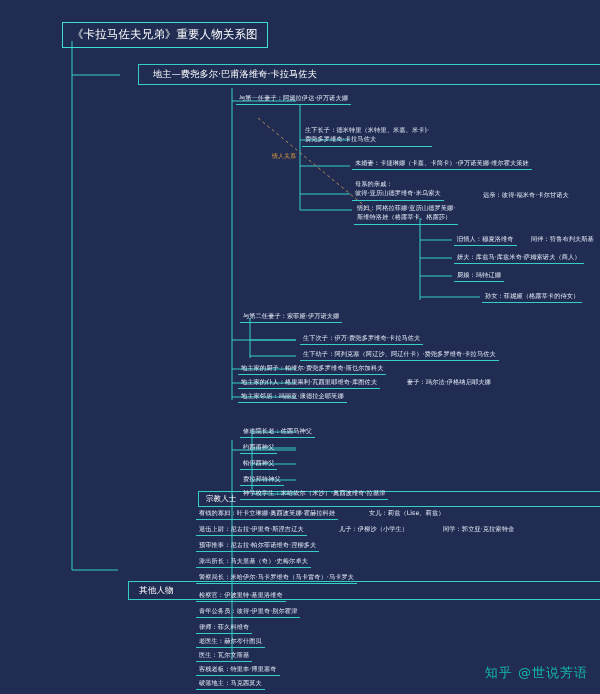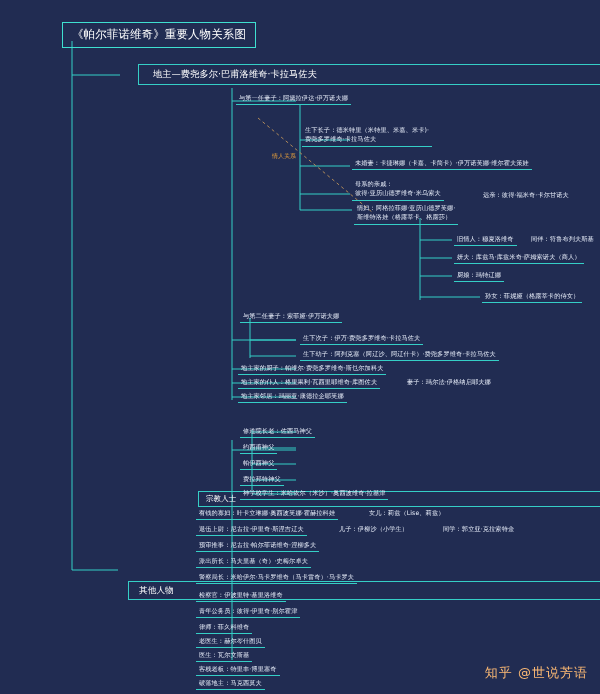--- a/index.html
+++ b/index.html
@@ -50,21 +50,21 @@
   .relation-label{
     position:absolute;
     font-size:6px;
     color:#e9a13b;
     white-space:nowrap;
   }
   .watermark{
     position:absolute;
     right:12px;bottom:12px;
     font-size:13px;
-    color:#fdba74;
+    color:#14b8a6;
     letter-spacing:1px;
     white-space:nowrap;
   }
 </style>
 </head>
 <body>
 
 <div id="canvas">
 
   <svg class="links" viewBox="0 0 600 694">
@@ -107,21 +107,21 @@
       <path d="M252 432 L296 432"></path>
       <path d="M252 448 L296 448"></path>
       <path d="M252 464 L296 464"></path>
       <path d="M252 480 L296 480"></path>
       <path d="M252 494 L296 494"></path>
     </g>
 
     <path d="M258 118 L372 212" stroke="#b08a5a" stroke-width="1" stroke-dasharray="3 3" fill="none"></path>
   </svg>
 
-  <div class="node root" style="left:62px;top:22px;">《帕尔菲诺维奇》重要人物关系图</div>
+  <div class="node root" style="left:62px;top:22px;">《卡拉马佐夫兄弟》重要人物关系图</div>
 
   <div class="node hexnode l1" style="left:138px;top:64px;">地主—费尧多尔·巴甫洛维奇·卡拉马佐夫</div>
 
   <div class="node hexnode small" style="left:128px;top:560px;">其他人物</div>
 
   <div class="relation-label" style="left:272px;top:152px;">情人关系</div>
 
   <div class="node leaf" style="left:236px;top:93px;">与第一任妻子：阿黛拉伊达·伊万诺夫娜</div>
 
   <div class="node leaf two" style="left:302px;top:125px;white-space:pre;">生下长子：德米特里（米特里、米嘉、米卡)·

